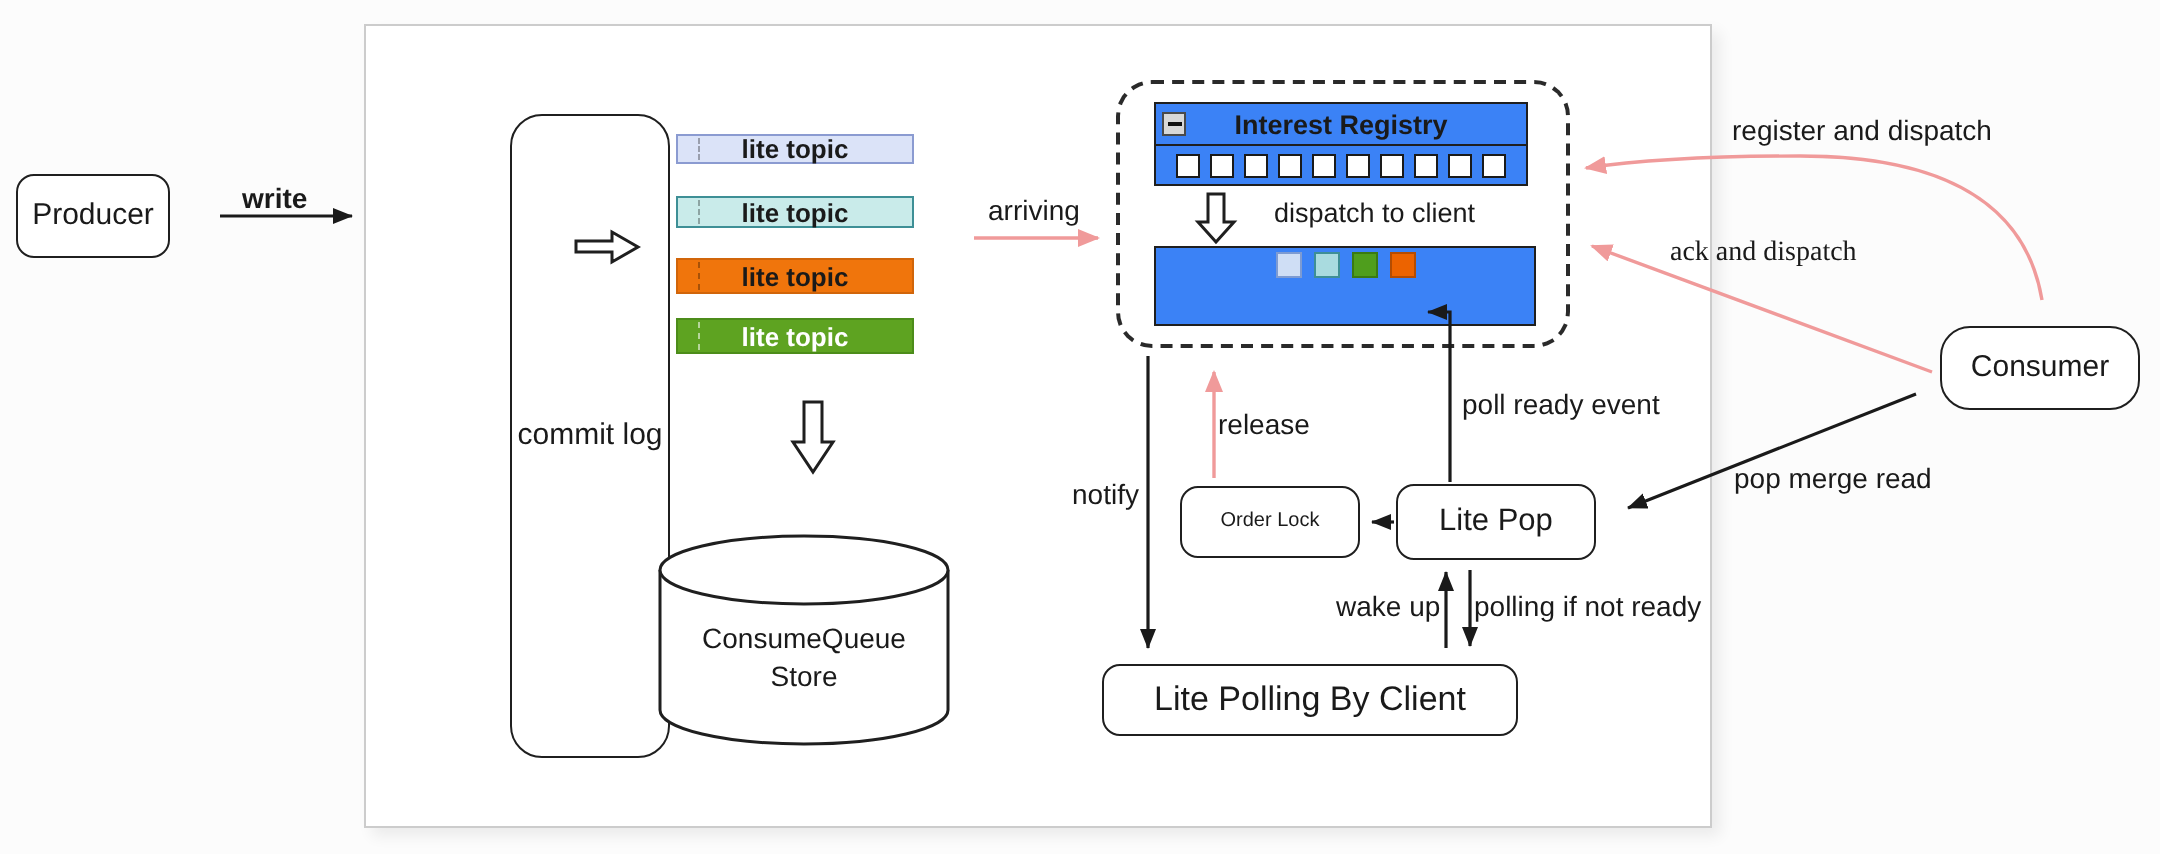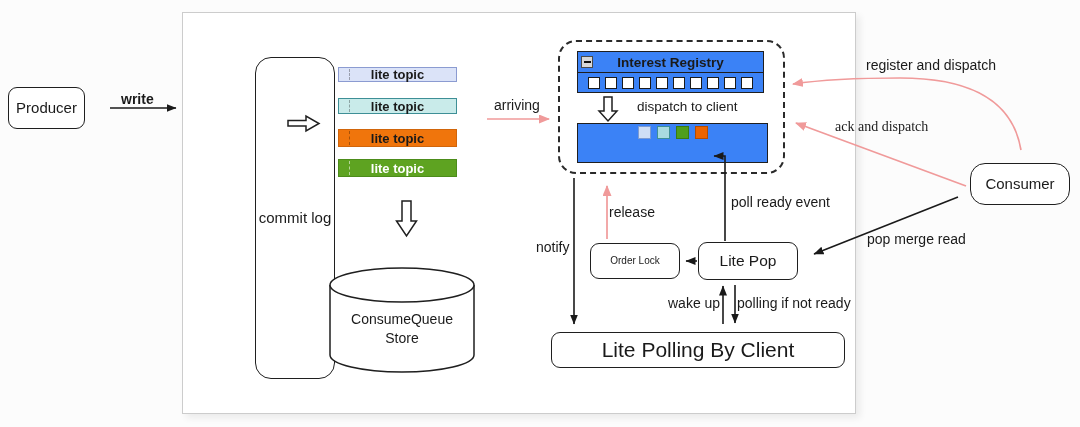--- a/index.html
+++ b/index.html
@@ -132,21 +132,21 @@
         <span class="event-sq" style="background: rgb(236, 99, 0); border-color: rgb(181, 76, 0);"></span>
       </div>
   </div>
 
   <div class="abs node" style="left:590px; top:243px; width:90px; height:36px; font-size:10px;">
     <span>Order Lock</span>
   </div>
   <div class="abs node" style="left:698px; top:242px; width:100px; height:38px; font-size:15.5px;">
     <span>Lite Pop</span>
   </div>
-  <div class="abs node" style="left:551px; top:332px; width:294px; height:36px; font-size:21px;">
+  <div class="abs node" style="left:551px; top:332px; width:208px; height:36px; font-size:17px;">
     <span>Lite Polling By Client</span>
   </div>
 
   <div class="abs node" style="left:970px; top:163px; width:100px; height:42px;border-radius:15px;">
     <span>Consumer</span>
   </div>
 
   <div class="abs edge-label" style="left:536px; top:239px;">notify</div>
   <div class="abs edge-label" style="left:589px; top:204px;margin-left:20px;">release</div>
   <div class="abs edge-label" style="left:731px; top:194px;">poll ready event</div>

